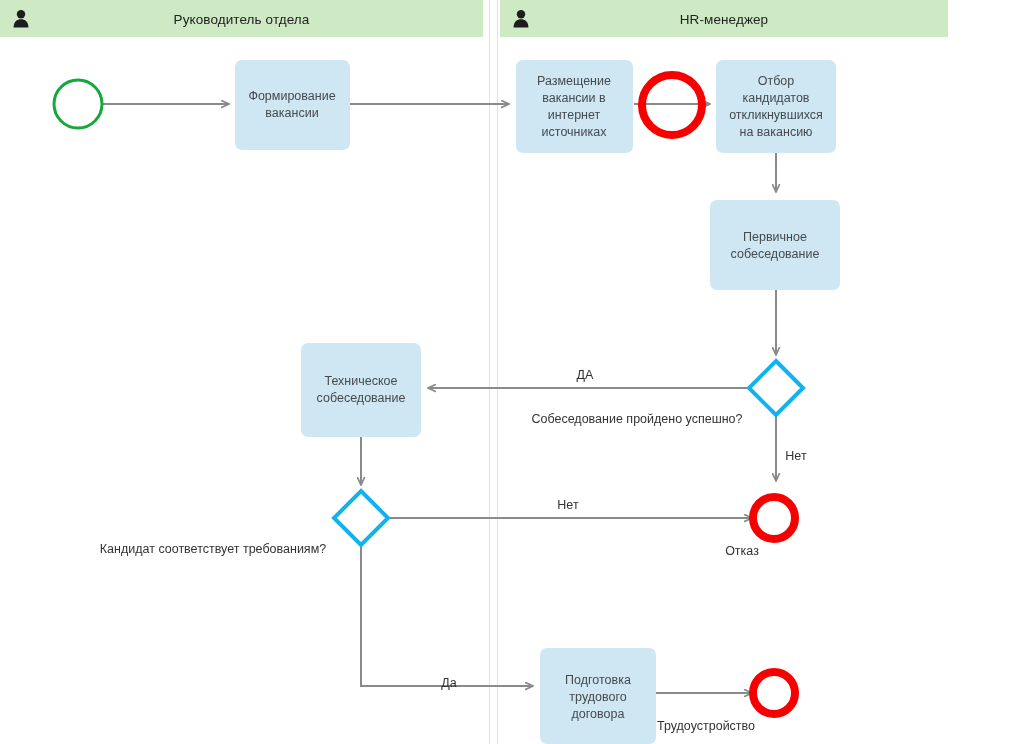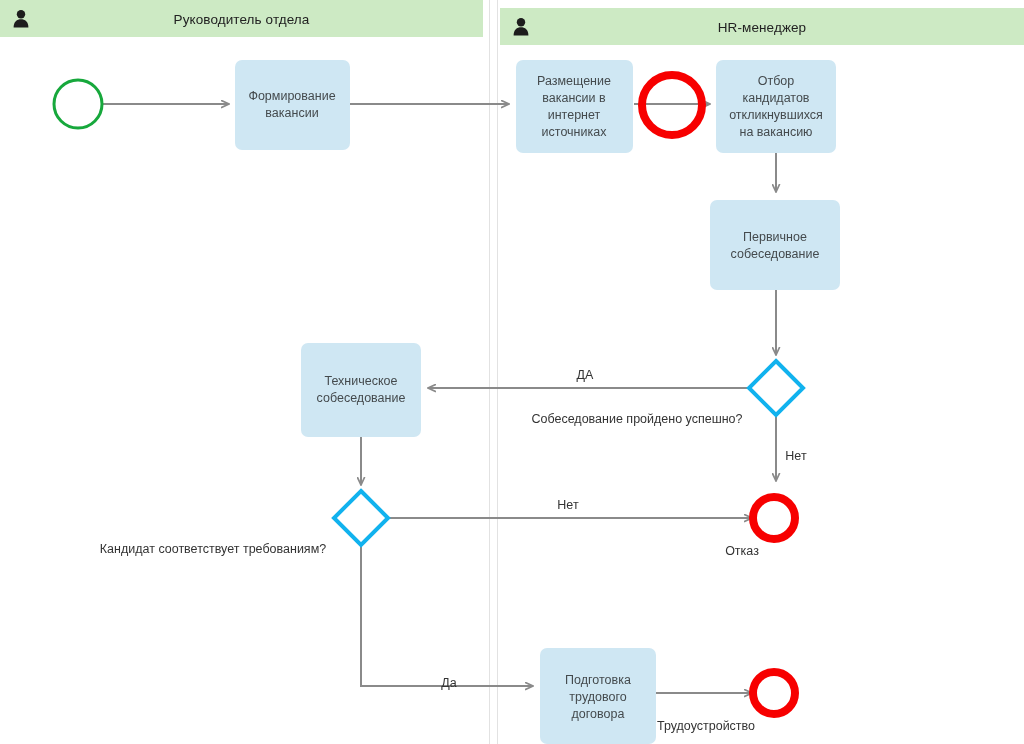--- a/index.html
+++ b/index.html
@@ -110,21 +110,21 @@
 <div id="canvas">
 
   <div class="lane-header" style="left:0px; top:0px; width:483px;">
     <svg class="person-icon" viewBox="0 0 18 19">
       <circle cx="9" cy="5.2" r="4.2" fill="#1d1d1d"></circle>
       <path d="M1.6 18.4 C1.6 12.6 5 10.2 9 10.2 C13 10.2 16.4 12.6 16.4 18.4 Z" fill="#1d1d1d"></path>
     </svg>
     <div class="lane-title">Руководитель отдела</div>
   </div>
 
-  <div class="lane-header" style="left:500px; top:8px; width:524px;">
+  <div class="lane-header" style="left:500px; top:0px; width:448px;">
     <svg class="person-icon" viewBox="0 0 18 19">
       <circle cx="9" cy="5.2" r="4.2" fill="#1d1d1d"></circle>
       <path d="M1.6 18.4 C1.6 12.6 5 10.2 9 10.2 C13 10.2 16.4 12.6 16.4 18.4 Z" fill="#1d1d1d"></path>
     </svg>
     <div class="lane-title">HR-менеджер</div>
   </div>
 
   <div class="lane-divider" style="left:489px;"></div>
   <div class="lane-divider" style="left:497px;"></div>
 

